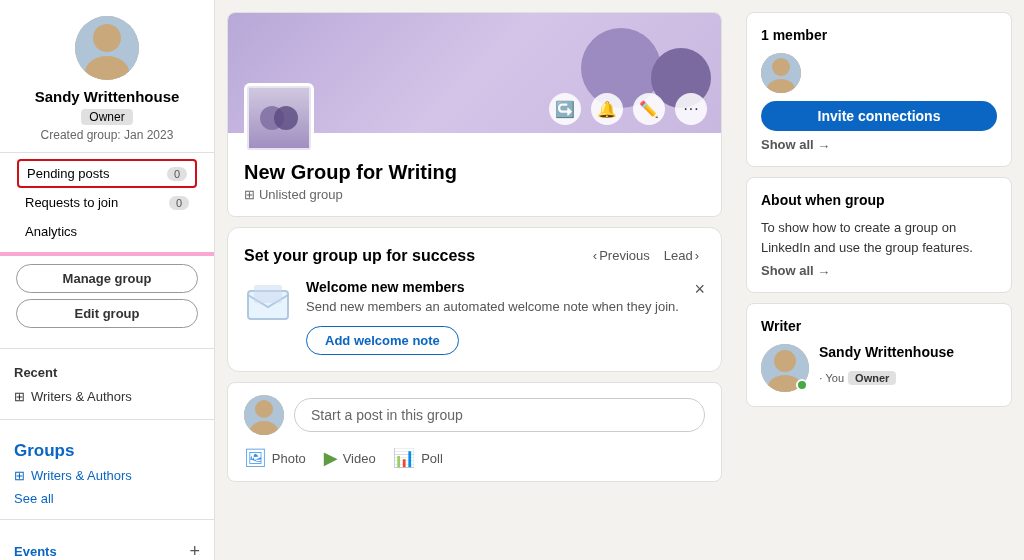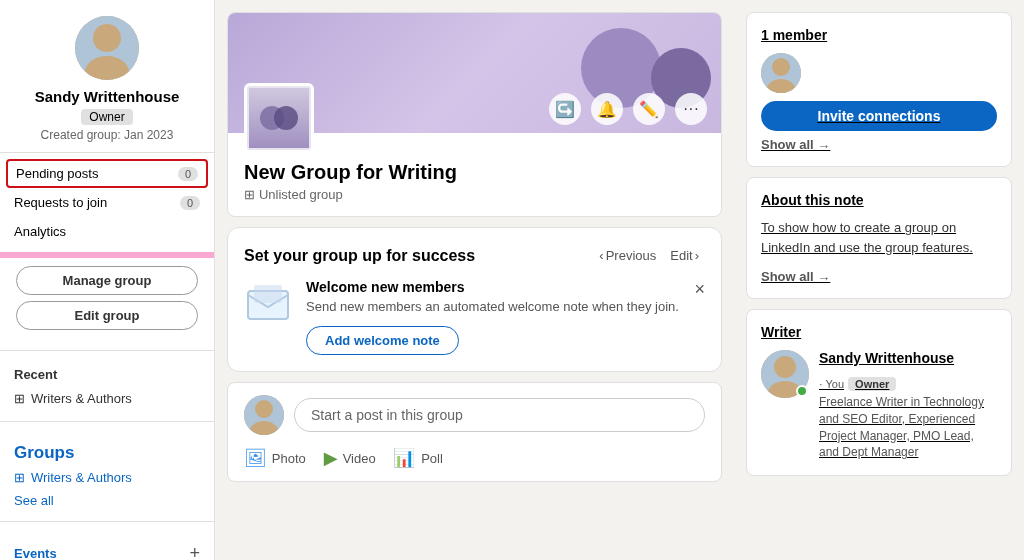--- a/index.html
+++ b/index.html
@@ -8,21 +8,21 @@
 
     
     .left-sidebar { width: 215px; background: #fff; border-right: 1px solid #e0e0e0; flex-shrink: 0; overflow-y: auto; }
     .sidebar-profile { display: flex; flex-direction: column; align-items: center; padding: 16px 10px 10px; border-bottom: 1px solid #e0e0e0; }
     .sidebar-avatar { width: 64px; height: 64px; border-radius: 50%; background: #c9a87c; overflow: hidden; }
     .sidebar-avatar svg { width: 100%; height: 100%; }
     .sidebar-name { font-weight: 700; font-size: 15px; margin-top: 8px; text-align: center; }
     .sidebar-badge { background: #e0e0e0; border-radius: 4px; font-size: 12px; padding: 1px 8px; margin-top: 4px; font-weight: 500; }
     .sidebar-created { font-size: 12px; color: #666; margin-top: 3px; }
 
-    .sidebar-nav { padding: 6px 0; border-bottom: 6px solid #f9a8d4; }
+    .sidebar-nav { padding: 6px 11px; border-bottom: 4px solid #f9a8d4; }
     .sidebar-nav-item { display: flex; align-items: center; justify-content: space-between; padding: 7px 14px; cursor: pointer; font-size: 13px; }
     .sidebar-nav-item.active { border: 2px solid #cc1016; border-radius: 4px; margin: 0 6px; padding: 5px 8px; }
     .sidebar-nav-item .badge { background: #0a66c2; color: #fff; border-radius: 10px; font-size: 11px; padding: 1px 7px; }
     .sidebar-nav-item .badge.zero { background: #e0e0e0; color: #555; }
 
     .sidebar-section { padding: 10px 14px 4px; }
     .sidebar-section-title { font-size: 13px; font-weight: 600; color: #333; margin-bottom: 4px; }
     .sidebar-link { display: flex; align-items: center; gap: 6px; padding: 5px 0; font-size: 13px; color: #0a66c2; cursor: pointer; }
     .sidebar-link-plain { display: flex; align-items: center; gap: 6px; padding: 5px 0; font-size: 13px; color: #333; cursor: pointer; }
     .sidebar-group-header { font-size: 17px; font-weight: 700; color: #0a66c2; padding: 5px 0 2px; cursor: pointer; }
@@ -68,28 +68,28 @@
     .post-input-row { display: flex; align-items: center; gap: 10px; margin-bottom: 10px; }
     .post-avatar { width: 40px; height: 40px; border-radius: 50%; background: #c9a87c; overflow: hidden; flex-shrink: 0; }
     .post-input { flex: 1; border: 1.5px solid #ccc; border-radius: 20px; padding: 8px 16px; font-size: 14px; color: #666; cursor: text; background: #fff; }
     .post-actions { display: flex; gap: 18px; align-items: center; padding-top: 2px; }
     .post-action-btn { display: flex; align-items: center; gap: 5px; font-size: 13px; color: #555; background: none; border: none; cursor: pointer; font-weight: 500; }
     .photo-icon { color: #378fe9; font-size: 18px; }
     .video-icon { color: #5f9b41; font-size: 18px; }
     .poll-icon { color: #c77714; font-size: 18px; }
 
     
-    .right-sidebar { width: 290px; flex-shrink: 0; overflow-y: auto; padding: 12px; display: flex; flex-direction: column; gap: 10px; text-decoration: underline; }
+    .right-sidebar { width: 290px; flex-shrink: 0; overflow-y: auto; padding: 12px; display: flex; flex-direction: column; gap: 10px; }
     .right-card { background: #fff; border-radius: 8px; border: 1px solid #e0e0e0; padding: 14px; }
     .right-card-title { font-size: 14px; font-weight: 700; margin-bottom: 10px; }
     .member-row { display: flex; align-items: center; gap: 8px; margin-bottom: 8px; }
     .member-avatar { width: 40px; height: 40px; border-radius: 50%; background: #c9a87c; overflow: hidden; }
     .invite-btn { background: #0a66c2; color: #fff; border: none; border-radius: 20px; padding: 7px 16px; font-size: 14px; font-weight: 600; cursor: pointer; display: block; width: 100%; margin-top: 4px; }
     .show-all-btn { display: flex; align-items: center; gap: 4px; background: none; border: none; color: #555; font-size: 13px; font-weight: 600; cursor: pointer; padding: 6px 0 0; }
-    .about-text { font-size: 13px; color: #333; line-height: 1.5; margin-bottom: 6px; }
+    .about-text { font-size: 13px; color: #333; line-height: 1.5; }
     .admin-section-title { font-size: 14px; font-weight: 700; margin-bottom: 10px; }
     .admin-row { display: flex; gap: 10px; align-items: flex-start; }
     .admin-avatar-wrap { position: relative; flex-shrink: 0; }
     .admin-avatar { width: 48px; height: 48px; border-radius: 50%; background: #c9a87c; overflow: hidden; }
     .online-dot { width: 12px; height: 12px; background: #44aa44; border-radius: 50%; position: absolute; bottom: 1px; right: 1px; border: 2px solid #fff; }
     .admin-info { flex: 1; }
     .admin-name { font-size: 14px; font-weight: 700; }
     .admin-you { font-size: 11px; color: #555; }
     .owner-badge { background: #e0e0e0; border-radius: 4px; font-size: 11px; padding: 1px 7px; font-weight: 600; color: #333; }
     .admin-desc { font-size: 12px; color: #555; margin-top: 3px; line-height: 1.4; }
@@ -196,21 +196,21 @@
 
     <div class="success-card">
       <div class="success-header">
         <div class="success-title">Set your group up for success</div>
         <div class="nav-prev-next">
           <button class="nav-btn">
             <span>‹</span>
             <span>Previous</span>
           </button>
           <button class="nav-btn">
-            <span>Edit</span>
+            <span>Lead</span>
             <span>›</span>
           </button>
         </div>
       </div>
       <div class="success-body">
         <div class="success-icon">
           <svg viewBox="0 0 48 48" width="48" height="48">
             <rect x="4" y="12" width="40" height="28" rx="3" fill="#e8f4fd" stroke="#b0c8e0" stroke-width="2"></rect>
             <path d="M4 16 L24 28 L44 16" stroke="#b0c8e0" stroke-width="2" fill="none"></path>
             <rect x="10" y="6" width="28" height="18" rx="2" fill="#c8d8f0" opacity="0.5"></rect>
@@ -264,21 +264,21 @@
             <circle cx="20" cy="14" r="9" fill="#c9a87c"></circle>
             <ellipse cx="20" cy="36" rx="14" ry="10" fill="#c9a87c"></ellipse>
           </svg>
         </div>
       </div>
       <button class="invite-btn">Invite connections</button>
       <button class="show-all-btn">Show all →</button>
     </div>
 
     <div class="right-card">
-      <div class="right-card-title">About this note</div>
+      <div class="right-card-title">About when group</div>
       <div class="about-text">To show how to create a group on LinkedIn and use the group features.</div>
       <button class="show-all-btn">Show all →</button>
     </div>
 
     <div class="right-card">
       <div class="admin-section-title">Writer</div>
       <div class="admin-row">
         <div class="admin-avatar-wrap">
           <div class="admin-avatar">
             <svg viewBox="0 0 48 48" xmlns="http://www.w3.org/2000/svg">
@@ -290,18 +290,17 @@
           <div class="online-dot"></div>
         </div>
         <div class="admin-info">
           <div style="display:flex; align-items: center; gap: 4px; flex-wrap: wrap;">
             <span class="admin-name">Sandy Writtenhouse</span>
           </div>
           <div style="display: flex; align-items: center; gap: 4px; margin-top: 11px;">
             <span class="admin-you">· You</span>
             <span class="owner-badge">Owner</span>
           </div>
-          <div class="admin-desc">Freelance Writer in Technology and SEO Editor, Experienced Project Manager, PMO Lead, and Dept Manager</div>
         </div>
       </div>
     </div>
   </div>
 </div>
 
 </body></html>

